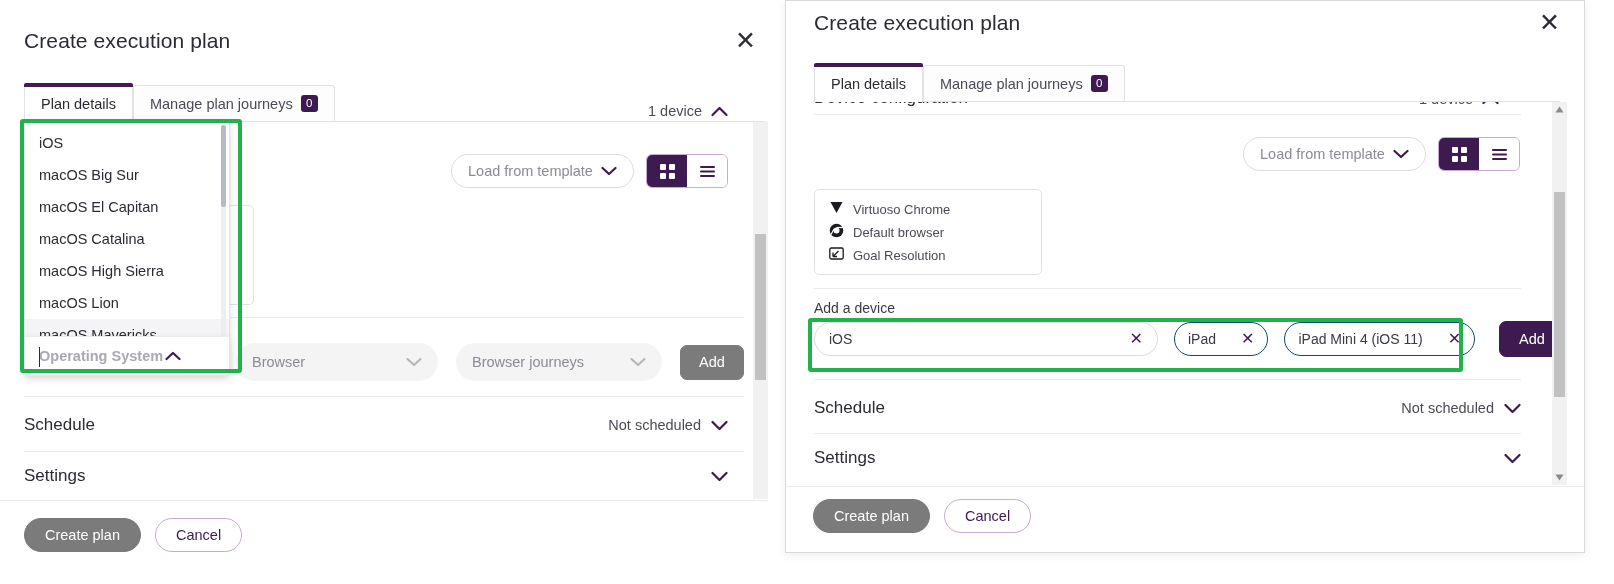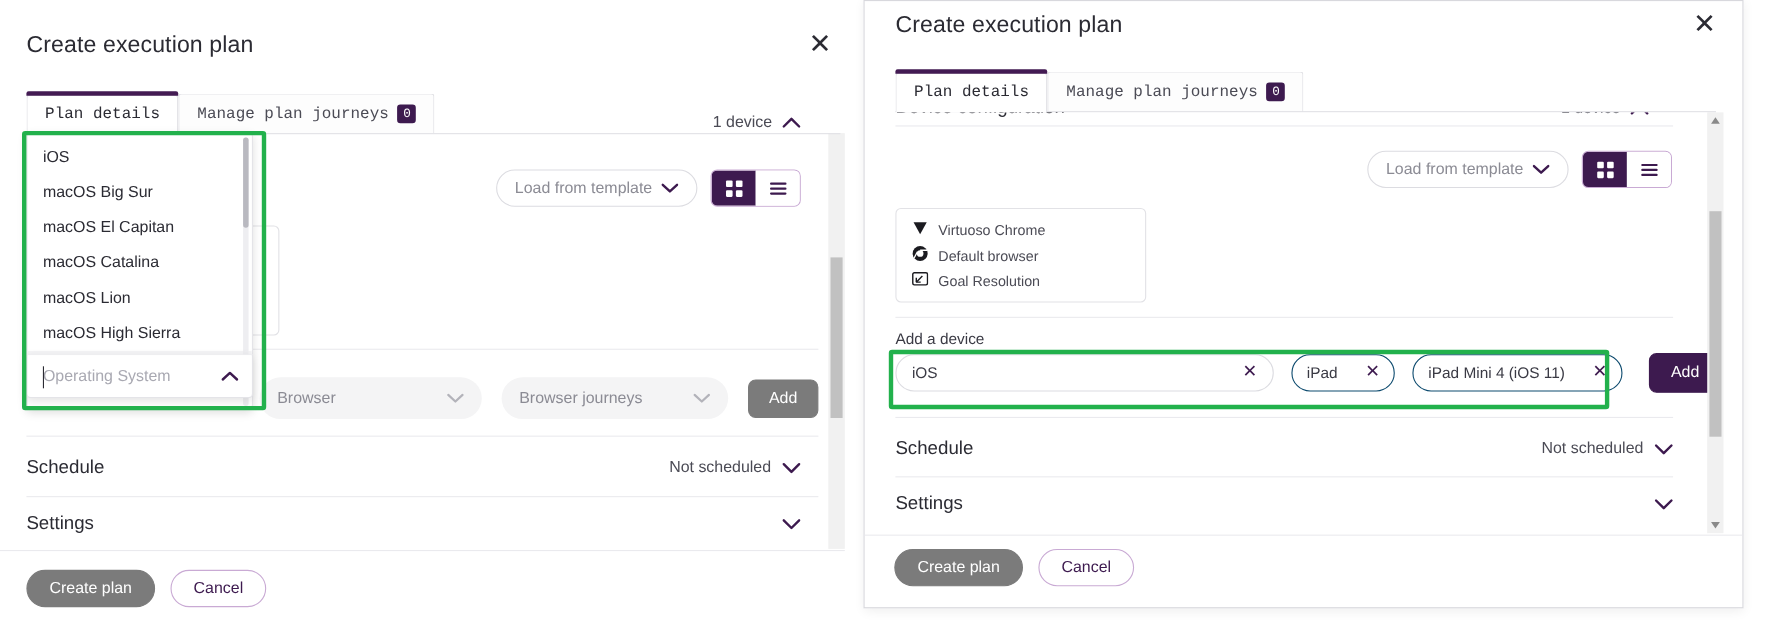--- a/index.html
+++ b/index.html
@@ -14,21 +14,21 @@
   
   .modal-title { font-size: 21px; color:#2b2b33; font-weight:400; letter-spacing:.1px; }
   .close-x {
     font-size: 25px; color:#2b2b33; line-height:1; cursor:pointer;
     font-weight:300; font-family:"Liberation Sans",sans-serif;
   }
   .tabbar { position:relative; display:flex; align-items:flex-end; }
   .tab {
     position:relative; background:#fdfdfd; border:1px solid #e2e2e6; border-bottom:none;
     padding:9px 16px 10px 16px; font-size:14.5px; color:#4b4b55; cursor:pointer;
-    border-radius:3px 3px 0 0; display:flex; align-items:flex-end; gap:8px; white-space:nowrap;font-family:Liberation Mono, monospace;
+    border-radius:3px 3px 0 0; display:flex; align-items:flex-end; gap:8px; white-space:nowrap;
   }
   .tab.active { background:#ffffff; color:#2b2b33; border-color:#e2e2e6; z-index:3; }
   .tab.active::before {
     content:""; position:absolute; left:-1px; right:-1px; top:-4px; height:4px;
     background:#431b53; border-radius:2px 2px 0 0;
   }
   .tab .badge {
     background:#3d1a4f; color:#fff; font-size:11.5px; border-radius:3px;
     padding:1px 5px; min-width:17px; text-align:center; line-height:15px;
   }
@@ -113,25 +113,25 @@
     box-shadow:0 3px 9px rgba(0,0,0,.13); z-index:40; overflow:hidden;
   }
   #osDropdown .opt { height:32px; display:flex; align-items:center; padding:0 14px;
                      font-size:14.5px; color:#2b2b33; cursor:pointer; }
   #osDropdown .opt.hover { background:#f4f4f6; }
   #osDropdown .ddscroll { position:absolute; right:3px; top:4px; width:5px; height:244px;
                           background:#eeeef1; border-radius:3px; }
   #osDropdown .ddthumb { position:absolute; left:0; top:0; width:5px; height:82px;
                          background:#b9b9c0; border-radius:3px; }
   #osCombo {
-    position:absolute; left:24px; top:322px; width:206px; height:40px; background:#fff;
+    position:absolute; left:24px; top:336px; width:206px; height:40px; background:#fff;
     border:1px solid #e4e4e8; border-top:1px solid #ececef; border-radius:0 0 4px 4px;
     box-shadow:0 3px 9px rgba(0,0,0,.10);
-    display:flex; align-items:center; justify-content:space-between; padding:0 14px;
-    font-size:14.5px; color:#a9a9b2; z-index:41;
+    display:flex; align-items:center; justify-content:flex-start; padding:0 14px;
+    font-size:14.5px; color:#a9a9b2; z-index:41;font-weight:bold;
   }
   #osCombo .caret { position:relative; left:2px; }
   .caretbar { position:absolute; left:14px; top:10px; width:1px; height:20px; background:#2b2b33; }
 
   .lp-foot { position:absolute; left:24px; top:518px; display:flex; gap:14px; }
   .lp-footline { position:absolute; left:0; top:500px; width:768px; height:1px; background:#eaeaee; }
 
   
   #rightPanel { position:absolute; left:785px; top:0; width:800px; height:553px;
                 background:#fff; border:1px solid #d8d8dd; box-shadow:0 2px 10px rgba(0,0,0,.07); }
@@ -279,22 +279,22 @@
     </div>
 
     <div id="osDropdown">
       <div class="ddscroll">
         <div class="ddthumb"></div>
       </div>
       <div class="opt" style="margin-top:6px;">iOS</div>
       <div class="opt">macOS Big Sur</div>
       <div class="opt">macOS El Capitan</div>
       <div class="opt">macOS Catalina</div>
+      <div class="opt">macOS High Sierra</div>
       <div class="opt">macOS Lion</div>
-      <div class="opt">macOS High Sierra</div>
       <div class="opt hover">macOS Mavericks</div>
     </div>
     <div id="osCombo">
       <div class="caretbar"></div>
       <span>Operating System</span>
       <span class="chev caret">
         <svg width="16" height="10" viewBox="0 0 16 10">
             <path d="M1.5 8 L8 2 L14.5 8" stroke="#3d1a4f" stroke-width="2.2" fill="none" stroke-linecap="round" stroke-linejoin="round"></path>
           </svg>
       </span>

